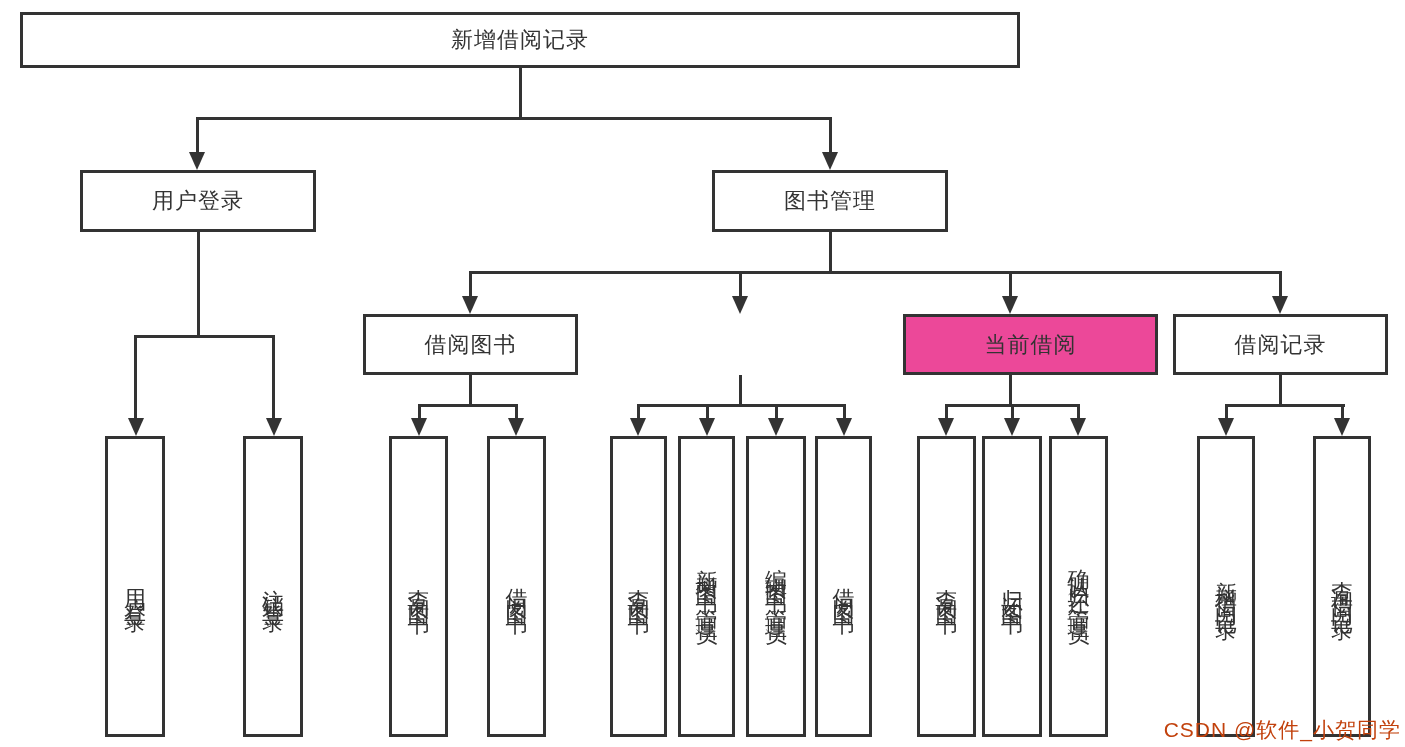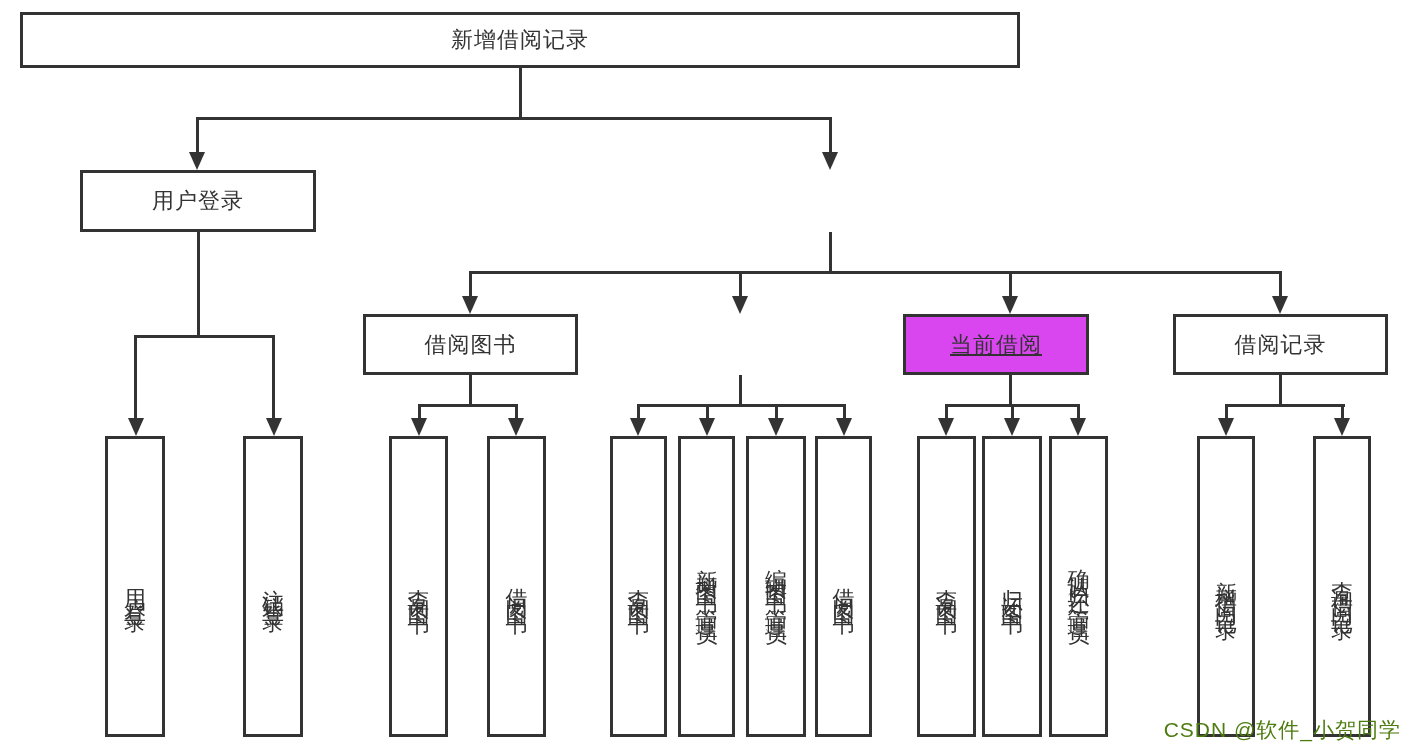--- a/index.html
+++ b/index.html
@@ -43,21 +43,21 @@
     border-left:8px solid transparent;
     border-right:8px solid transparent;
     border-top:18px solid #333333;
     z-index:1;
   }
   .watermark{
     position:absolute;
     top:716px;
     right:4px;
     font-size:21px;
-    color:#4d7c0f;
+    color:#c2410c;
     letter-spacing:1px;
     z-index:5;
     white-space:nowrap;
   }
 </style>
 </head>
 <body>
 
 <div id="canvas">
   <div class="watermark">CSDN @软件_小贺同学</div>
@@ -112,24 +112,27 @@
     <div class="arrow" style="left: 1004px; top: 418px; border-top-color: rgb(51, 51, 51);"></div>
     <div class="arrow" style="left: 1070px; top: 418px; border-top-color: rgb(51, 51, 51);"></div>
     <div class="arrow" style="left: 1218px; top: 418px; border-top-color: rgb(51, 51, 51);"></div>
     <div class="arrow" style="left: 1334px; top: 418px; border-top-color: rgb(51, 51, 51);"></div>
     <div class="node horiz" style="left: 20px; top: 12px; width: 1000px; height: 56px; border-color: rgb(51, 51, 51); background: rgb(255, 255, 255);">
       <span>新增借阅记录</span>
     </div>
     <div class="node horiz" style="left: 80px; top: 170px; width: 236px; height: 62px; border-color: rgb(51, 51, 51); background: rgb(255, 255, 255);">
       <span>用户登录</span>
     </div>
+    <div class="node horiz" style="left: 712px; top: 170px; width: 236px; height: 62px; border-color: rgb(51, 51, 51); background: rgb(255, 255, 255);">
+      <span>图书管理</span>
+    </div>
     <div class="node horiz" style="left: 363px; top: 314px; width: 215px; height: 61px; border-color: rgb(51, 51, 51); background: rgb(255, 255, 255);">
       <span>借阅图书</span>
     </div>
-    <div class="node horiz" style="left: 903px; top: 314px; width: 186px; height: 61px; border-color: rgb(51, 51, 51); background: #d946ef; text-decoration: underline;">
+    <div class="node horiz" style="left: 903px; top: 314px; width: 255px; height: 61px; border-color: rgb(51, 51, 51); background: #ec4899;">
       <span>当前借阅</span>
     </div>
     <div class="node horiz" style="left: 1173px; top: 314px; width: 215px; height: 61px; border-color: rgb(51, 51, 51); background: rgb(255, 255, 255);">
       <span>借阅记录</span>
     </div>
     <div class="node vert" style="left: 105px; top: 436px; width: 60px; height: 301px; border-color: rgb(51, 51, 51); background: rgb(255, 255, 255);">
       <span>用户登录</span>
     </div>
     <div class="node vert" style="left: 243px; top: 436px; width: 60px; height: 301px; border-color: rgb(51, 51, 51); background: rgb(255, 255, 255);">
       <span>注销登录</span>

